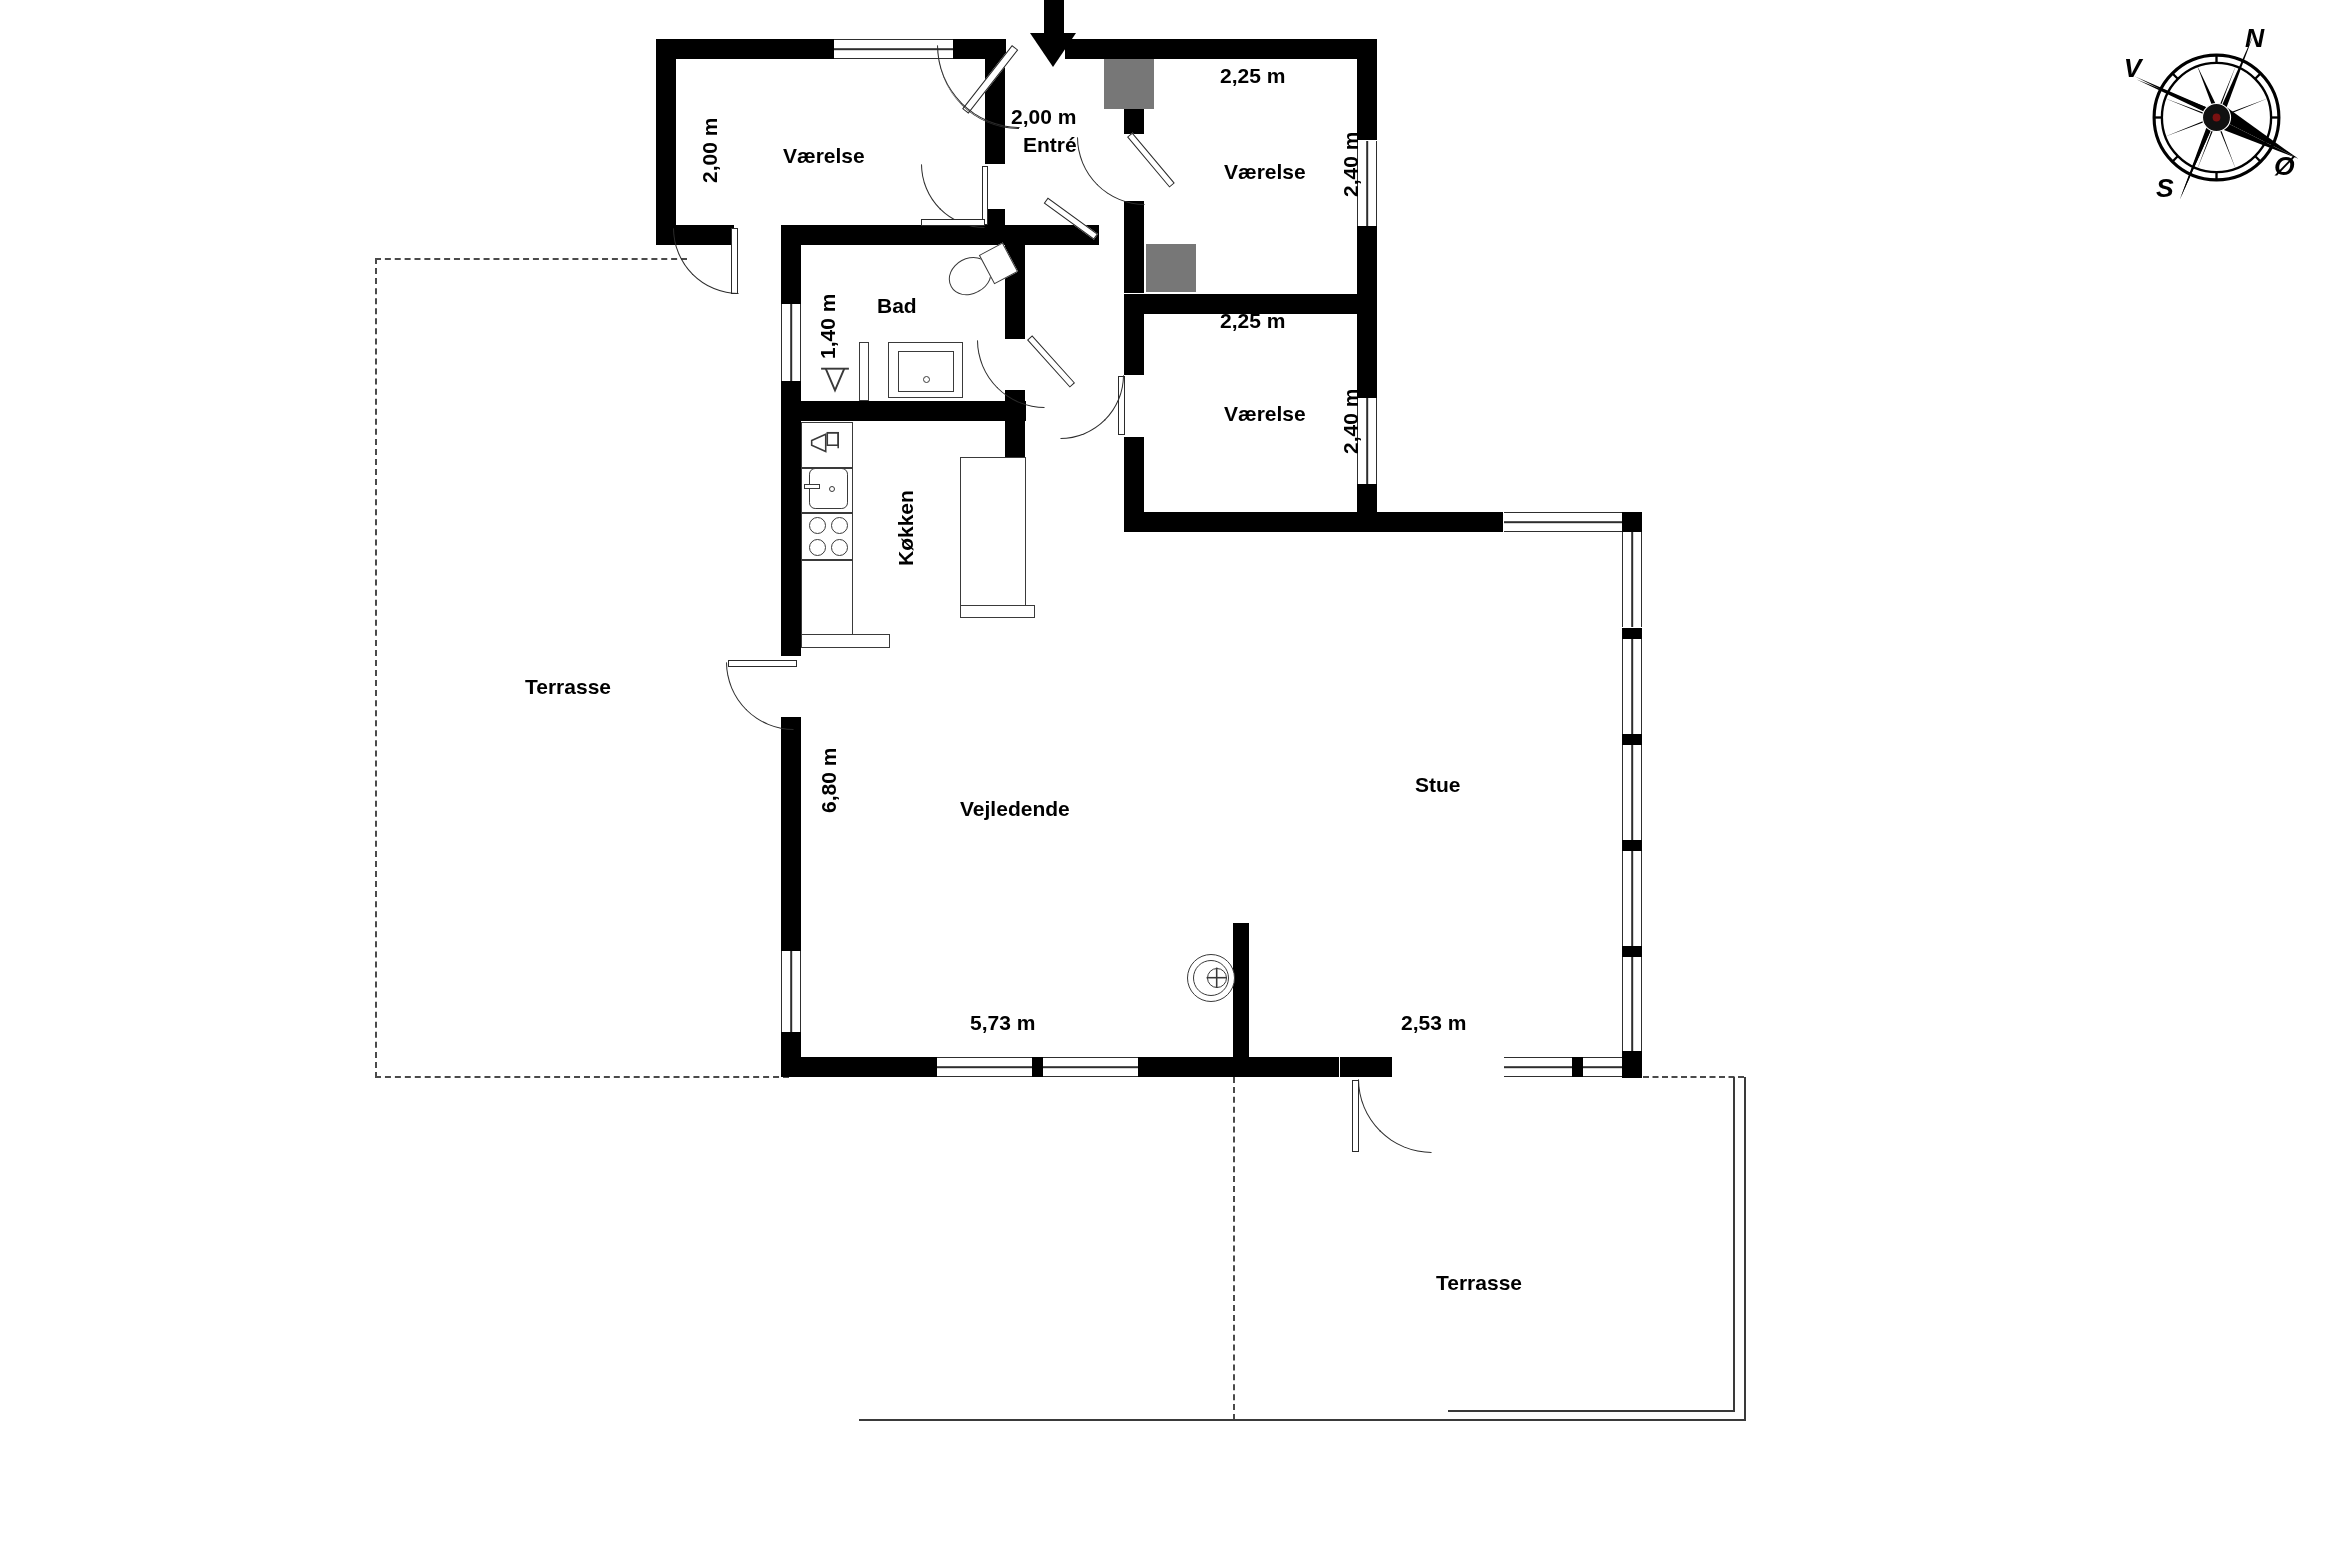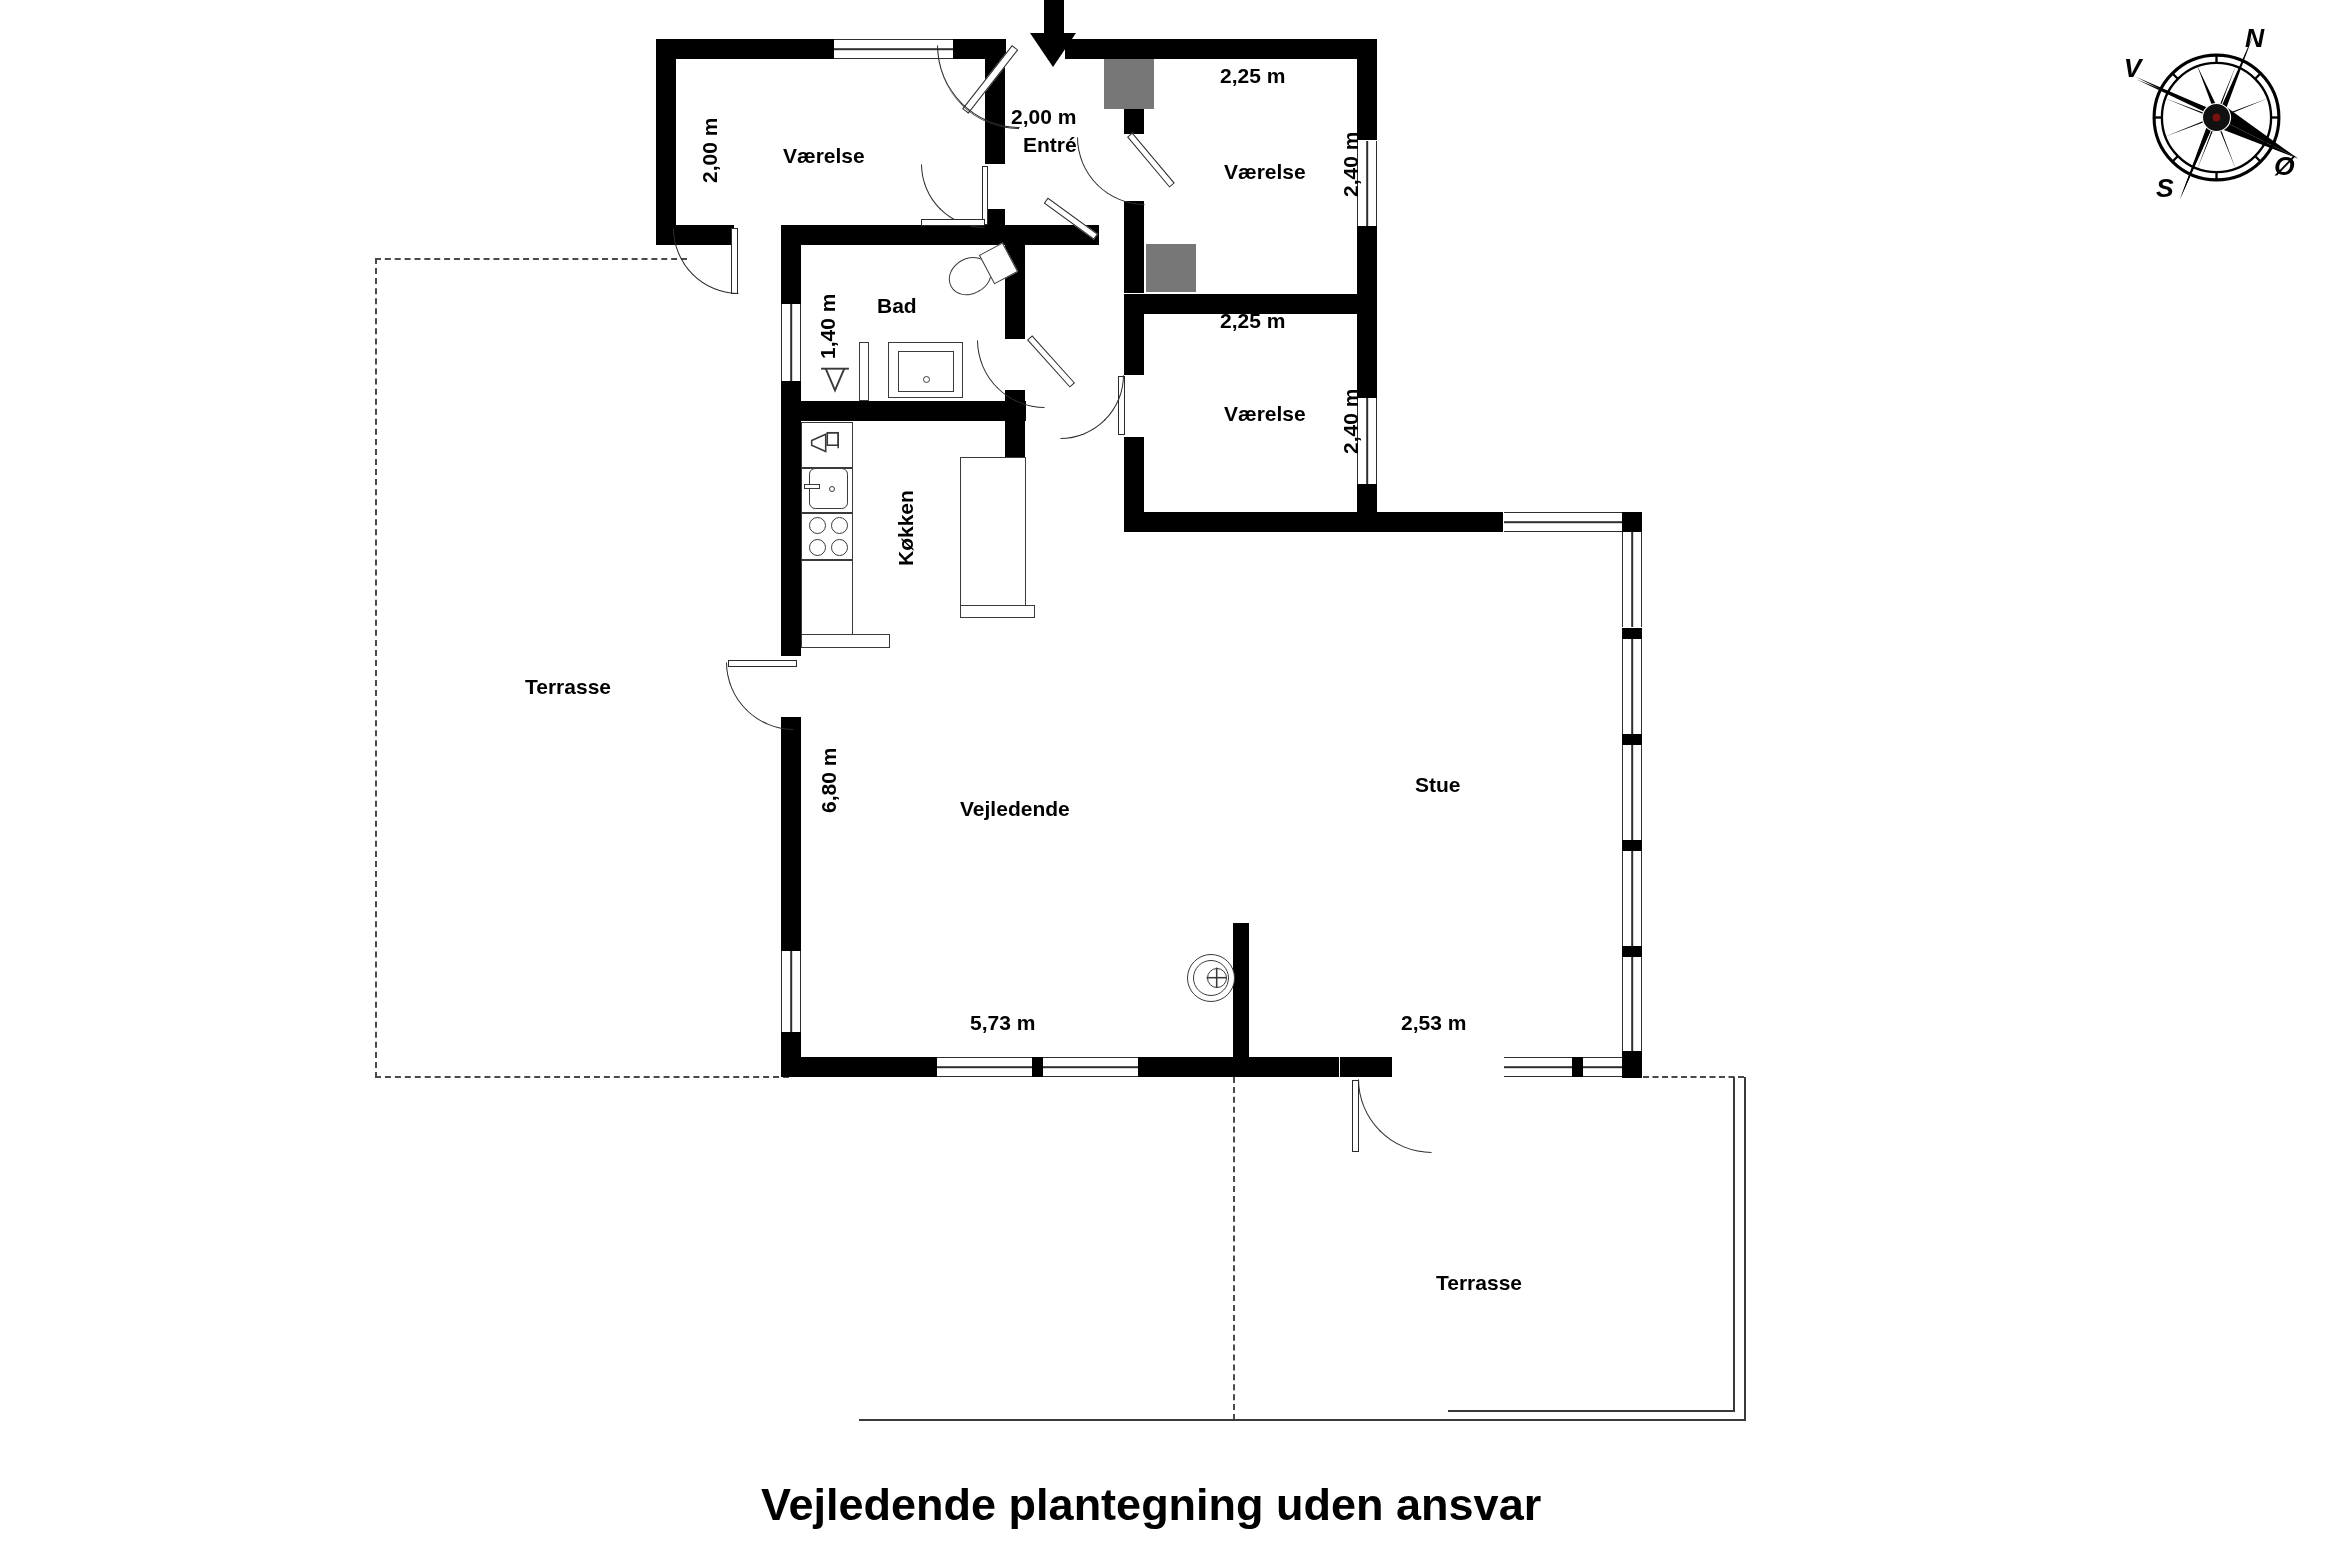--- a/index.html
+++ b/index.html
@@ -276,16 +276,15 @@
       <circle cx="125" cy="125" r="18" fill="#111"></circle>
       <circle cx="125" cy="125" r="18" fill="none" stroke="#fff" stroke-width="1.5"></circle>
       <circle cx="125" cy="125" r="5" fill="#7a1111"></circle>
     </svg>
     <span class="cmp-ltr" style="left:126px;top:3.1px;">N</span>
     <span class="cmp-ltr" style="left:155px;top:131px;">Ø</span>
     <span class="cmp-ltr" style="left:37px;top:153px;">S</span>
     <span class="cmp-ltr" style="left:4.7px;top:33px;">V</span>
   </div>
 
-  <div class="caption" style="left:761px;top:1479px;">Vejledende plantegning uden ansvar</div>
 
 </div>
 
 
 </body></html>

